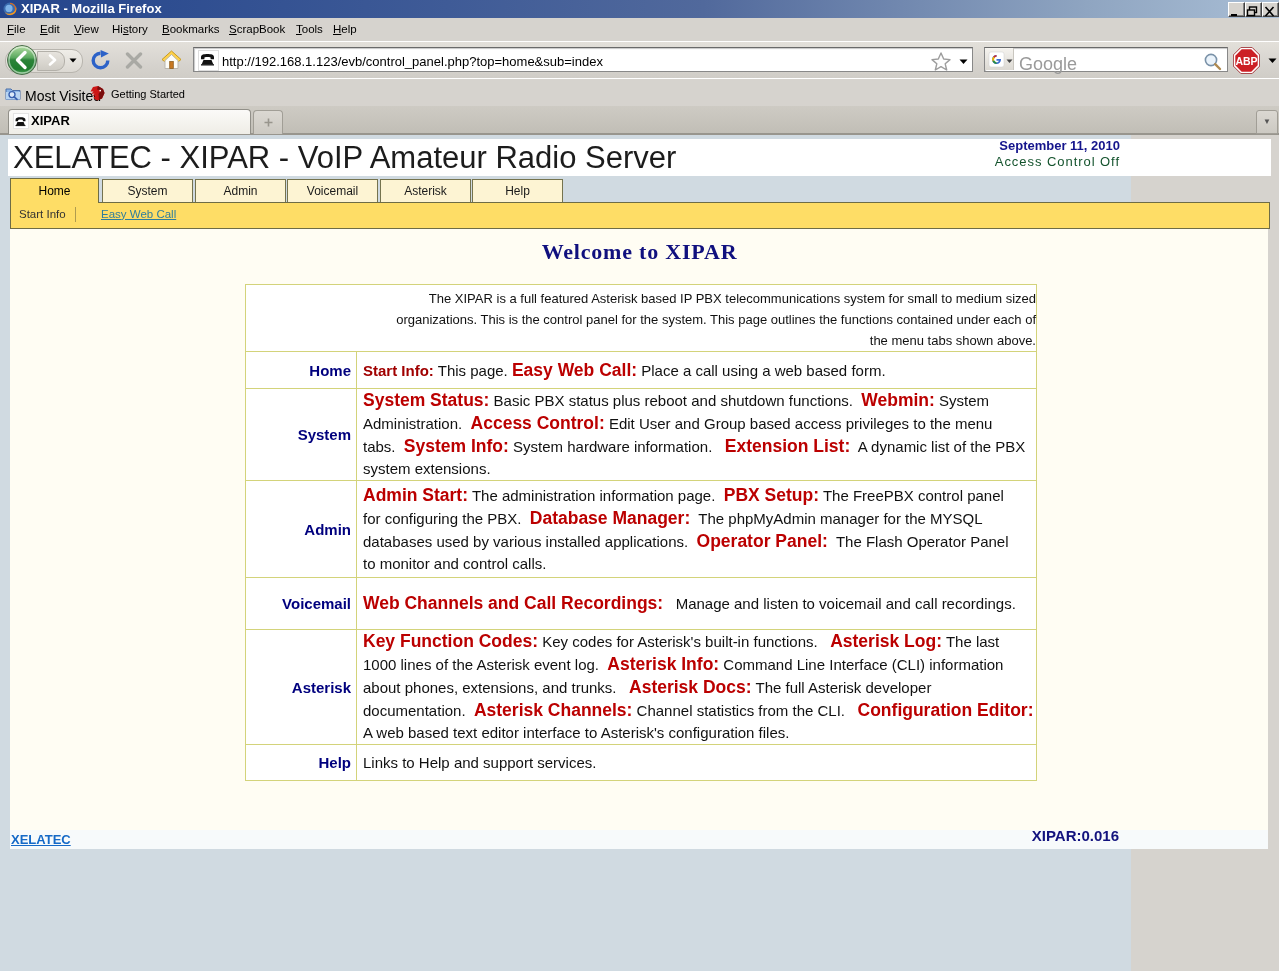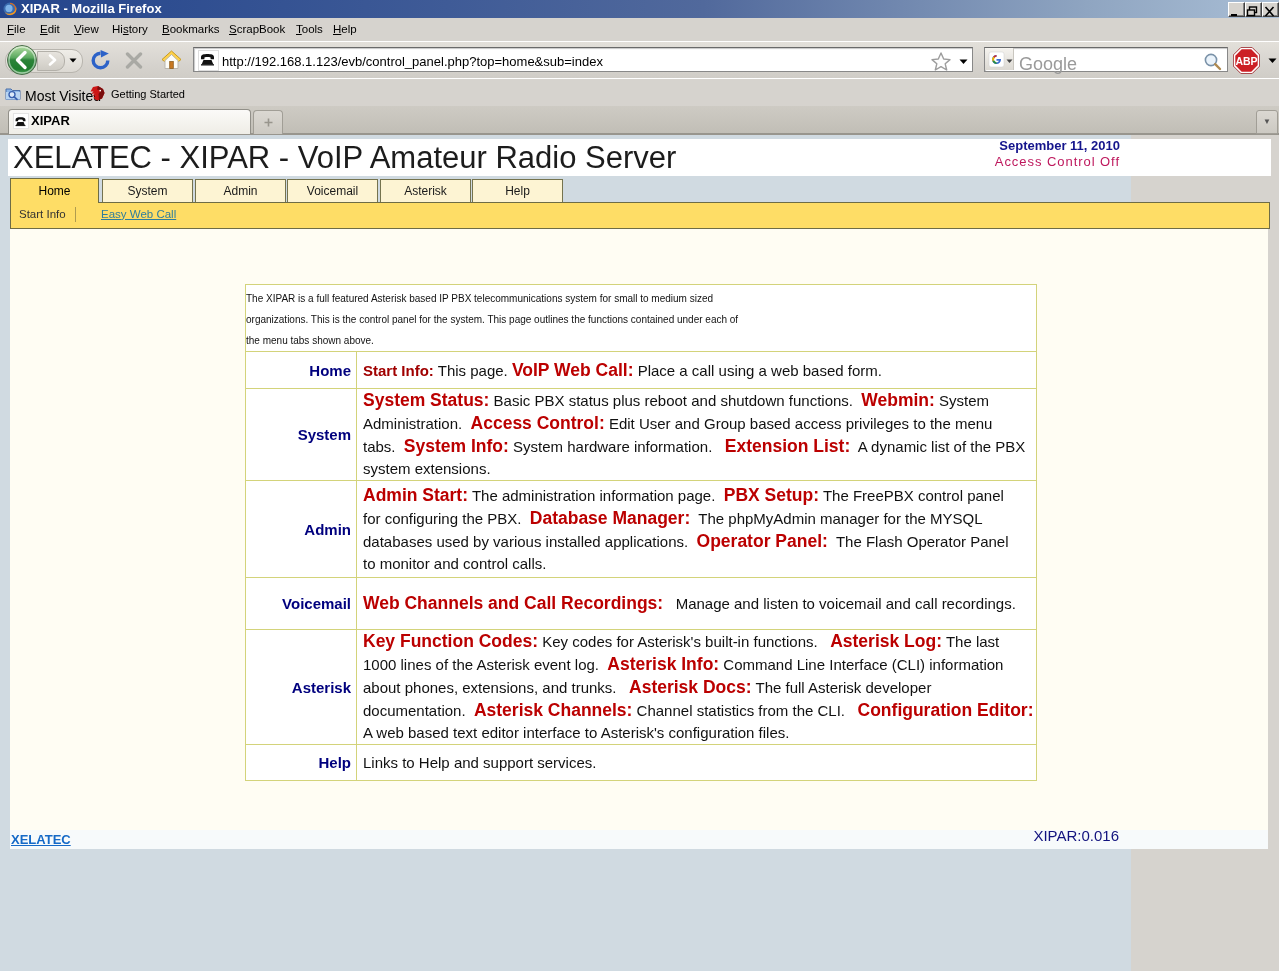--- a/index.html
+++ b/index.html
@@ -28,38 +28,38 @@
   border:1px solid #a19e96;border-bottom:none;border-radius:4px 4px 0 0;
   color:#8d8b84;font-size:13px;text-align:center;line-height:22px}
 #alltabs{left:1256px;top:110px;width:20px;height:22px;background:linear-gradient(#dbd8d2,#ccc9c2);border:1px solid #a19e96;border-radius:3px 3px 0 0;
   color:#555;font-size:8px;text-align:center;line-height:22px}
 
 #page{left:0;top:135px;width:1131px;height:836px;background:#d0dae1}
 #whiteband{left:8px;top:4px;width:1263px;height:37px;background:#fff}
 #bigtitle{left:13px;top:4.5px;font-size:31px;letter-spacing:0px;color:#1c1c1c;line-height:36px;white-space:nowrap}
 #dateline{right:11px;top:3px;text-align:right;font-size:13px;line-height:16px}
 #maytxt{color:#14148c;font-weight:bold}
-#acctxt{color:#be185d;letter-spacing:0.95px}
+#acctxt{color:#14532d;letter-spacing:0.95px}
 .ptab{position:absolute;top:44px;height:22px;background:#fdf4d3;border:1px solid #75734e;
   font-size:12px;color:#1a1a1a;text-align:center;line-height:22px}
 #yellowbar{left:10px;top:67px;width:1258px;height:25px;background:#fedd66;border:1px solid #6e6c45}
 #hometab{left:10px;top:43px;width:87px;height:24px;background:#fedd66;
   border:1px solid #6e6c45;border-bottom:none;font-size:12px;color:#000;text-align:center;line-height:24px}
 #ivory{left:10px;top:94px;width:1258px;height:601px;background:#fffdf3}
 #footer{left:10px;top:695px;width:1258px;height:19px;background:#f7fafb}
 
 #welcome{left:0;top:104px;width:1279px;text-align:center;font-family:"Liberation Serif",serif;
   font-weight:bold;font-size:22px;letter-spacing:0.8px;color:#10107e}
 table#main{position:absolute;left:245px;top:149px;width:792px;border-collapse:collapse;
   background:#fff;font-size:15px;color:#111}
 table#main td{border:1px solid #d3d37a;padding:0 1px 0 6px;vertical-align:middle}
 #main td.lbl{width:105px;text-align:right;font-weight:bold;color:#00007e;padding:0 5px 0 0}
 .r1{font-weight:bold;color:#a00000}
 .r2{font-weight:bold;color:#bb0000;font-size:17.5px}
-#main #introrow td{text-align:left;padding:2.5px 0 0.5px;line-height:21px;font-size:10px}
+#main #introrow td{text-align:right;padding:2.5px 0 0.5px;line-height:21px;font-size:13px}
 .body2{line-height:22px}
 </style></head>
 <body>
 <div class="abs" id="titlebar"></div>
 <svg class="abs" style="left:3px;top:2px" width="14" height="14" viewBox="0 0 14 14">
   <circle cx="7" cy="7" r="6.5" fill="#3b6db0"></circle>
   <path d="M7 1 A6 6 0 1 1 1.5 9 A5 5 0 0 0 7 12 A5 5 0 0 0 7 2 Z" fill="#e56b12"></path>
   <circle cx="6" cy="6.4" r="3.6" fill="#7db2e8"></circle>
   <path d="M12.5 4 A6 6 0 0 1 7 13 A6 6 0 0 1 2 10.5 A6.5 6.5 0 0 0 8 11.5 A5.5 5.5 0 0 0 12.5 4 Z" fill="#f59b1e"></path>
 </svg>
@@ -208,30 +208,31 @@
   <div class="abs ptab" style="left:380px;width:89px">Asterisk</div>
   <div class="abs ptab" style="left:472px;width:89px">Help</div>
   <div class="abs" id="yellowbar"></div>
   <div class="abs" id="hometab">Home</div>
   <div class="abs" style="left:19px;top:72.5px;font-size:11.5px;color:#333">Start Info</div>
   <div class="abs" style="left:75px;top:72px;width:1px;height:15px;background:#b09c4e"></div>
   <div class="abs" style="left:101px;top:72.5px;font-size:11.5px;color:#2e7d9e;text-decoration:underline">Easy Web Call</div>
   <div class="abs" id="ivory"></div>
   <div class="abs" id="footer"></div>
   <div class="abs" style="left:11px;top:697px;font-size:13px;font-weight:bold;color:#1569c7;text-decoration:underline">XELATEC</div>
-  <div class="abs" style="right:12px;top:691.5px;font-size:15px;font-weight:normal;color:#12127e">XIPAR:0.016</div>
+  <div class="abs" style="right:12px;top:691.5px;font-size:15px;font-weight:bold;color:#12127e">XIPAR:0.016</div>
+  <div class="abs" id="welcome">Welcome to XIPAR</div>
 
   <table id="main">
   <tbody>
         <tr id="introrow">
           <td colspan="2">The XIPAR is a full featured Asterisk based IP PBX telecommunications system for small to medium sized<br>organizations. This is the control panel for the system. This page outlines the functions contained under each of<br>the menu tabs shown above.</td>
         </tr>
   <tr style="height:37px">
           <td class="lbl">Home</td>
-          <td><span class="r1">Start Info:</span> This page. <span class="r2">VoIP Web Call:</span> Place a call using a web based form.</td>
+          <td><span class="r1">Start Info:</span> This page. <span class="r2">Easy Web Call:</span> Place a call using a web based form.</td>
         </tr>
   <tr style="height:92px">
           <td class="lbl">System</td>
           <td class="body2"><span class="r2">System Status:</span> Basic PBX status plus reboot and shutdown functions.&nbsp; <span class="r2">Webmin:</span> System<br>Administration.&nbsp; <span class="r2">Access Control:</span> Edit User and Group based access privileges to the menu<br>tabs.&nbsp; <span class="r2">System Info:</span> System hardware information.&nbsp;&nbsp; <span class="r2">Extension List:</span>&nbsp; A dynamic list of the PBX<br>system extensions.</td>
         </tr>
   <tr style="height:97px">
           <td class="lbl">Admin</td>
           <td class="body2"><span class="r2">Admin Start:</span> The administration information page.&nbsp; <span class="r2">PBX Setup:</span> The FreePBX control panel<br>for configuring the PBX.&nbsp; <span class="r2">Database Manager:</span>&nbsp; The phpMyAdmin manager for the MYSQL<br>databases used by various installed applications.&nbsp; <span class="r2">Operator Panel:</span>&nbsp; The Flash Operator Panel<br>to monitor and control calls.</td>
         </tr>
   <tr style="height:52px">

